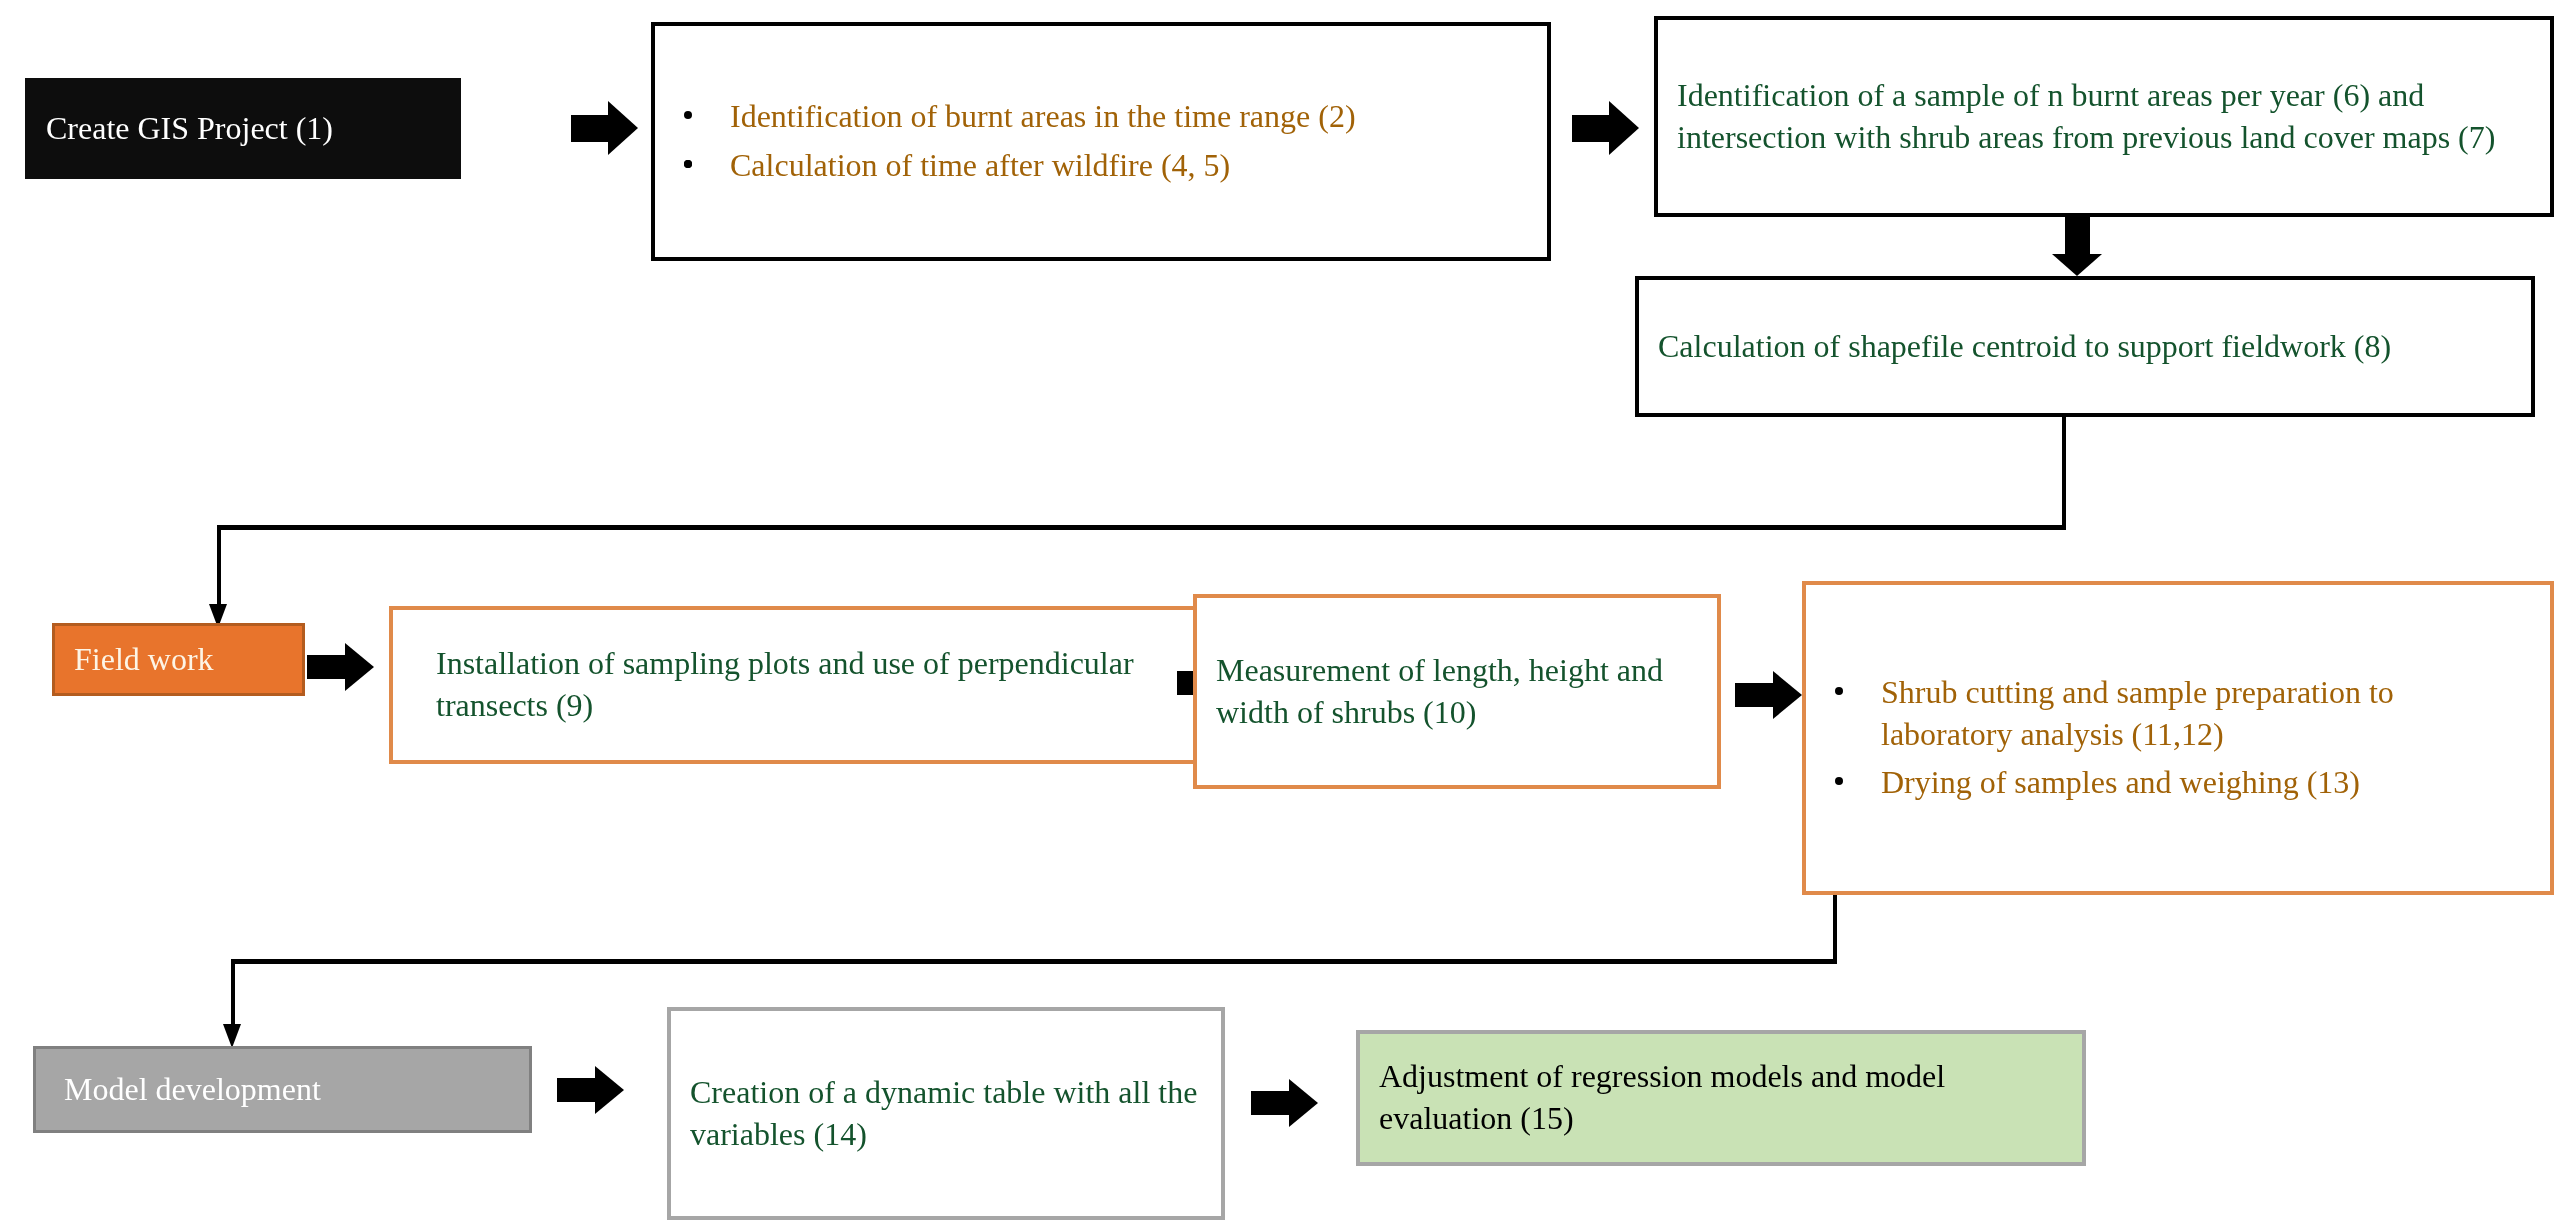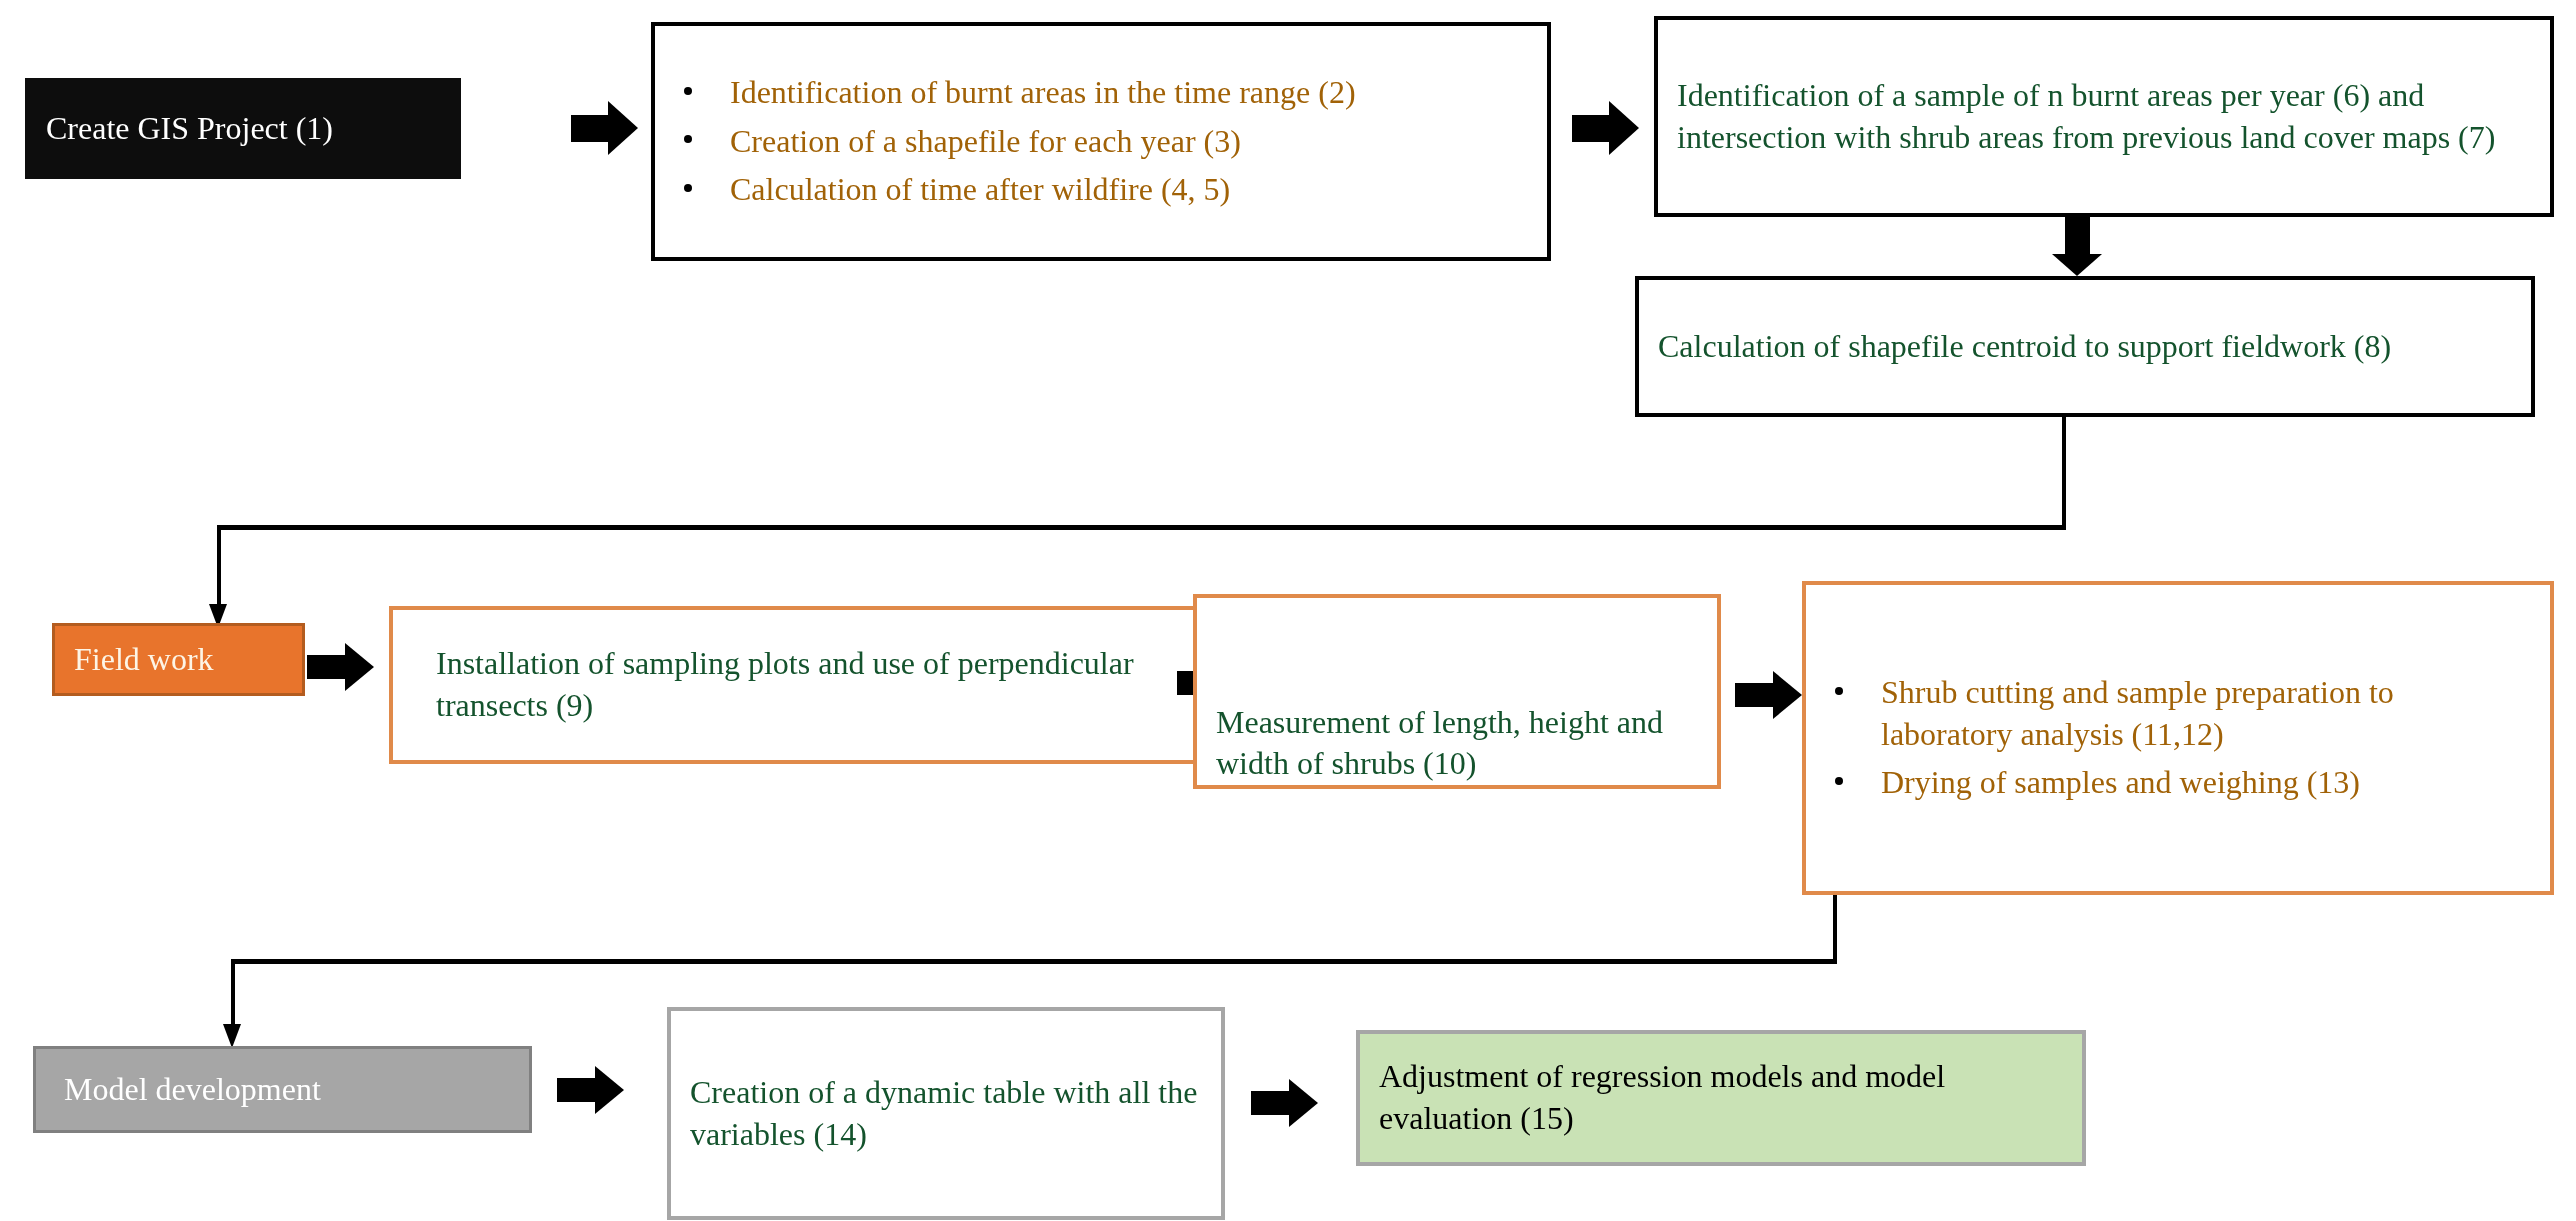--- a/index.html
+++ b/index.html
@@ -177,21 +177,20 @@
   </div>
 
   <div class="node outline-black pad" style="left:651px; top:22px; width:900px; height:239px;">
     <ul class="bullets">
       <li>
         <span class="dot"></span>
         <span>Identification of burnt areas in the time range (2)</span>
       </li>
       <li>
         <span class="dot"></span>
-        <span>Creation of a shapefile for each year (3)</span>
       </li>
       <li>
         <span class="dot"></span>
         <span>Calculation of time after wildfire (4, 5)</span>
       </li>
     </ul>
   </div>
 
   <div class="arrow-right" style="left:1572px; top:101px; width:67px; height:55px;">
     <span class="shaft"></span>
@@ -227,21 +226,21 @@
 
   <div class="node outline-orange pad" style="left:389px; top:606px; width:861px; height:158px;padding-left:43px;">
     <div class="txt">Installation of sampling plots and use of perpendicular transects (9)</div>
   </div>
 
   <div class="arrow-right" style="left:1177px; top:659px; width:67px; height:48px;">
     <span class="shaft"></span>
     <span class="head" style="border-top-width:24px; border-bottom-width:24px; border-left-width:29px;"></span>
   </div>
 
-  <div class="node outline-orange pad" style="left:1193px; top:594px; width:528px; height:195px;justify-content:flex-end;">
+  <div class="node outline-orange pad" style="left:1193px; top:594px; width:528px; height:195px;">
     <div class="txt">Measurement of length, height and width of shrubs (10)</div>
   </div>
 
   <div class="arrow-right" style="left:1735px; top:671px; width:67px; height:48px;">
     <span class="shaft"></span>
     <span class="head" style="border-top-width:24px; border-bottom-width:24px; border-left-width:29px;"></span>
   </div>
 
   <div class="node outline-orange pad" style="left:1802px; top:581px; width:752px; height:314px;">
     <ul class="bullets">

